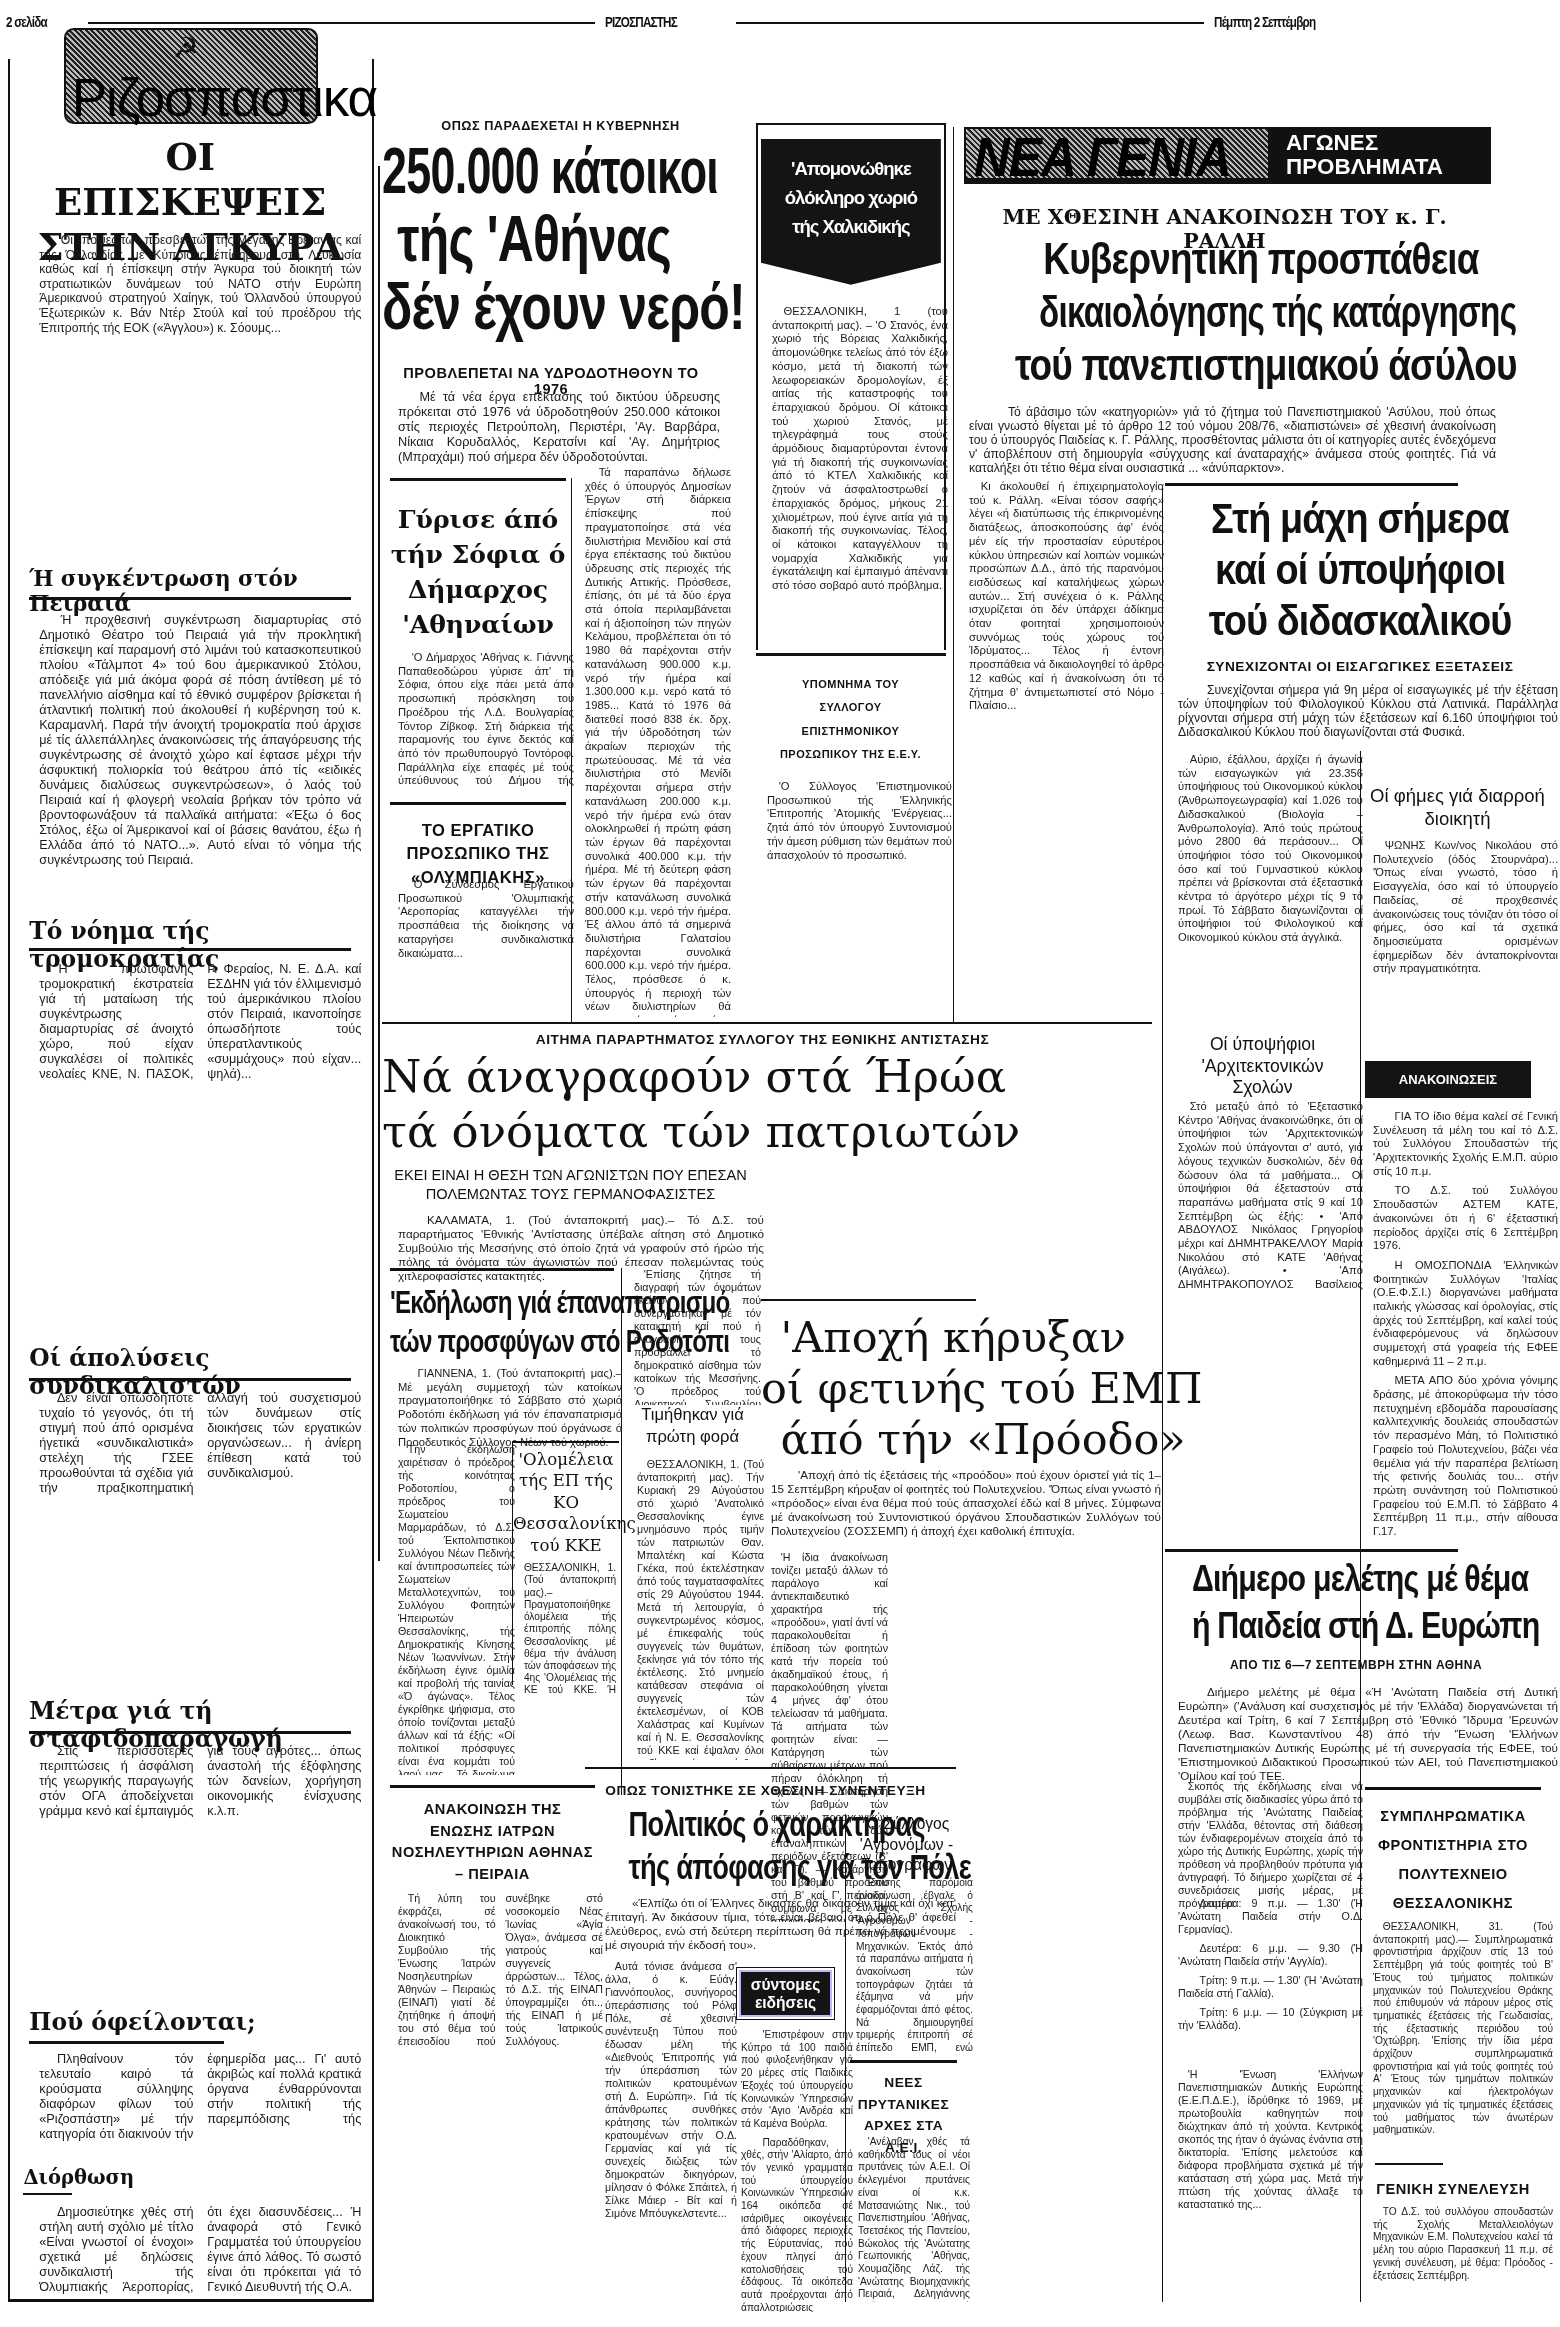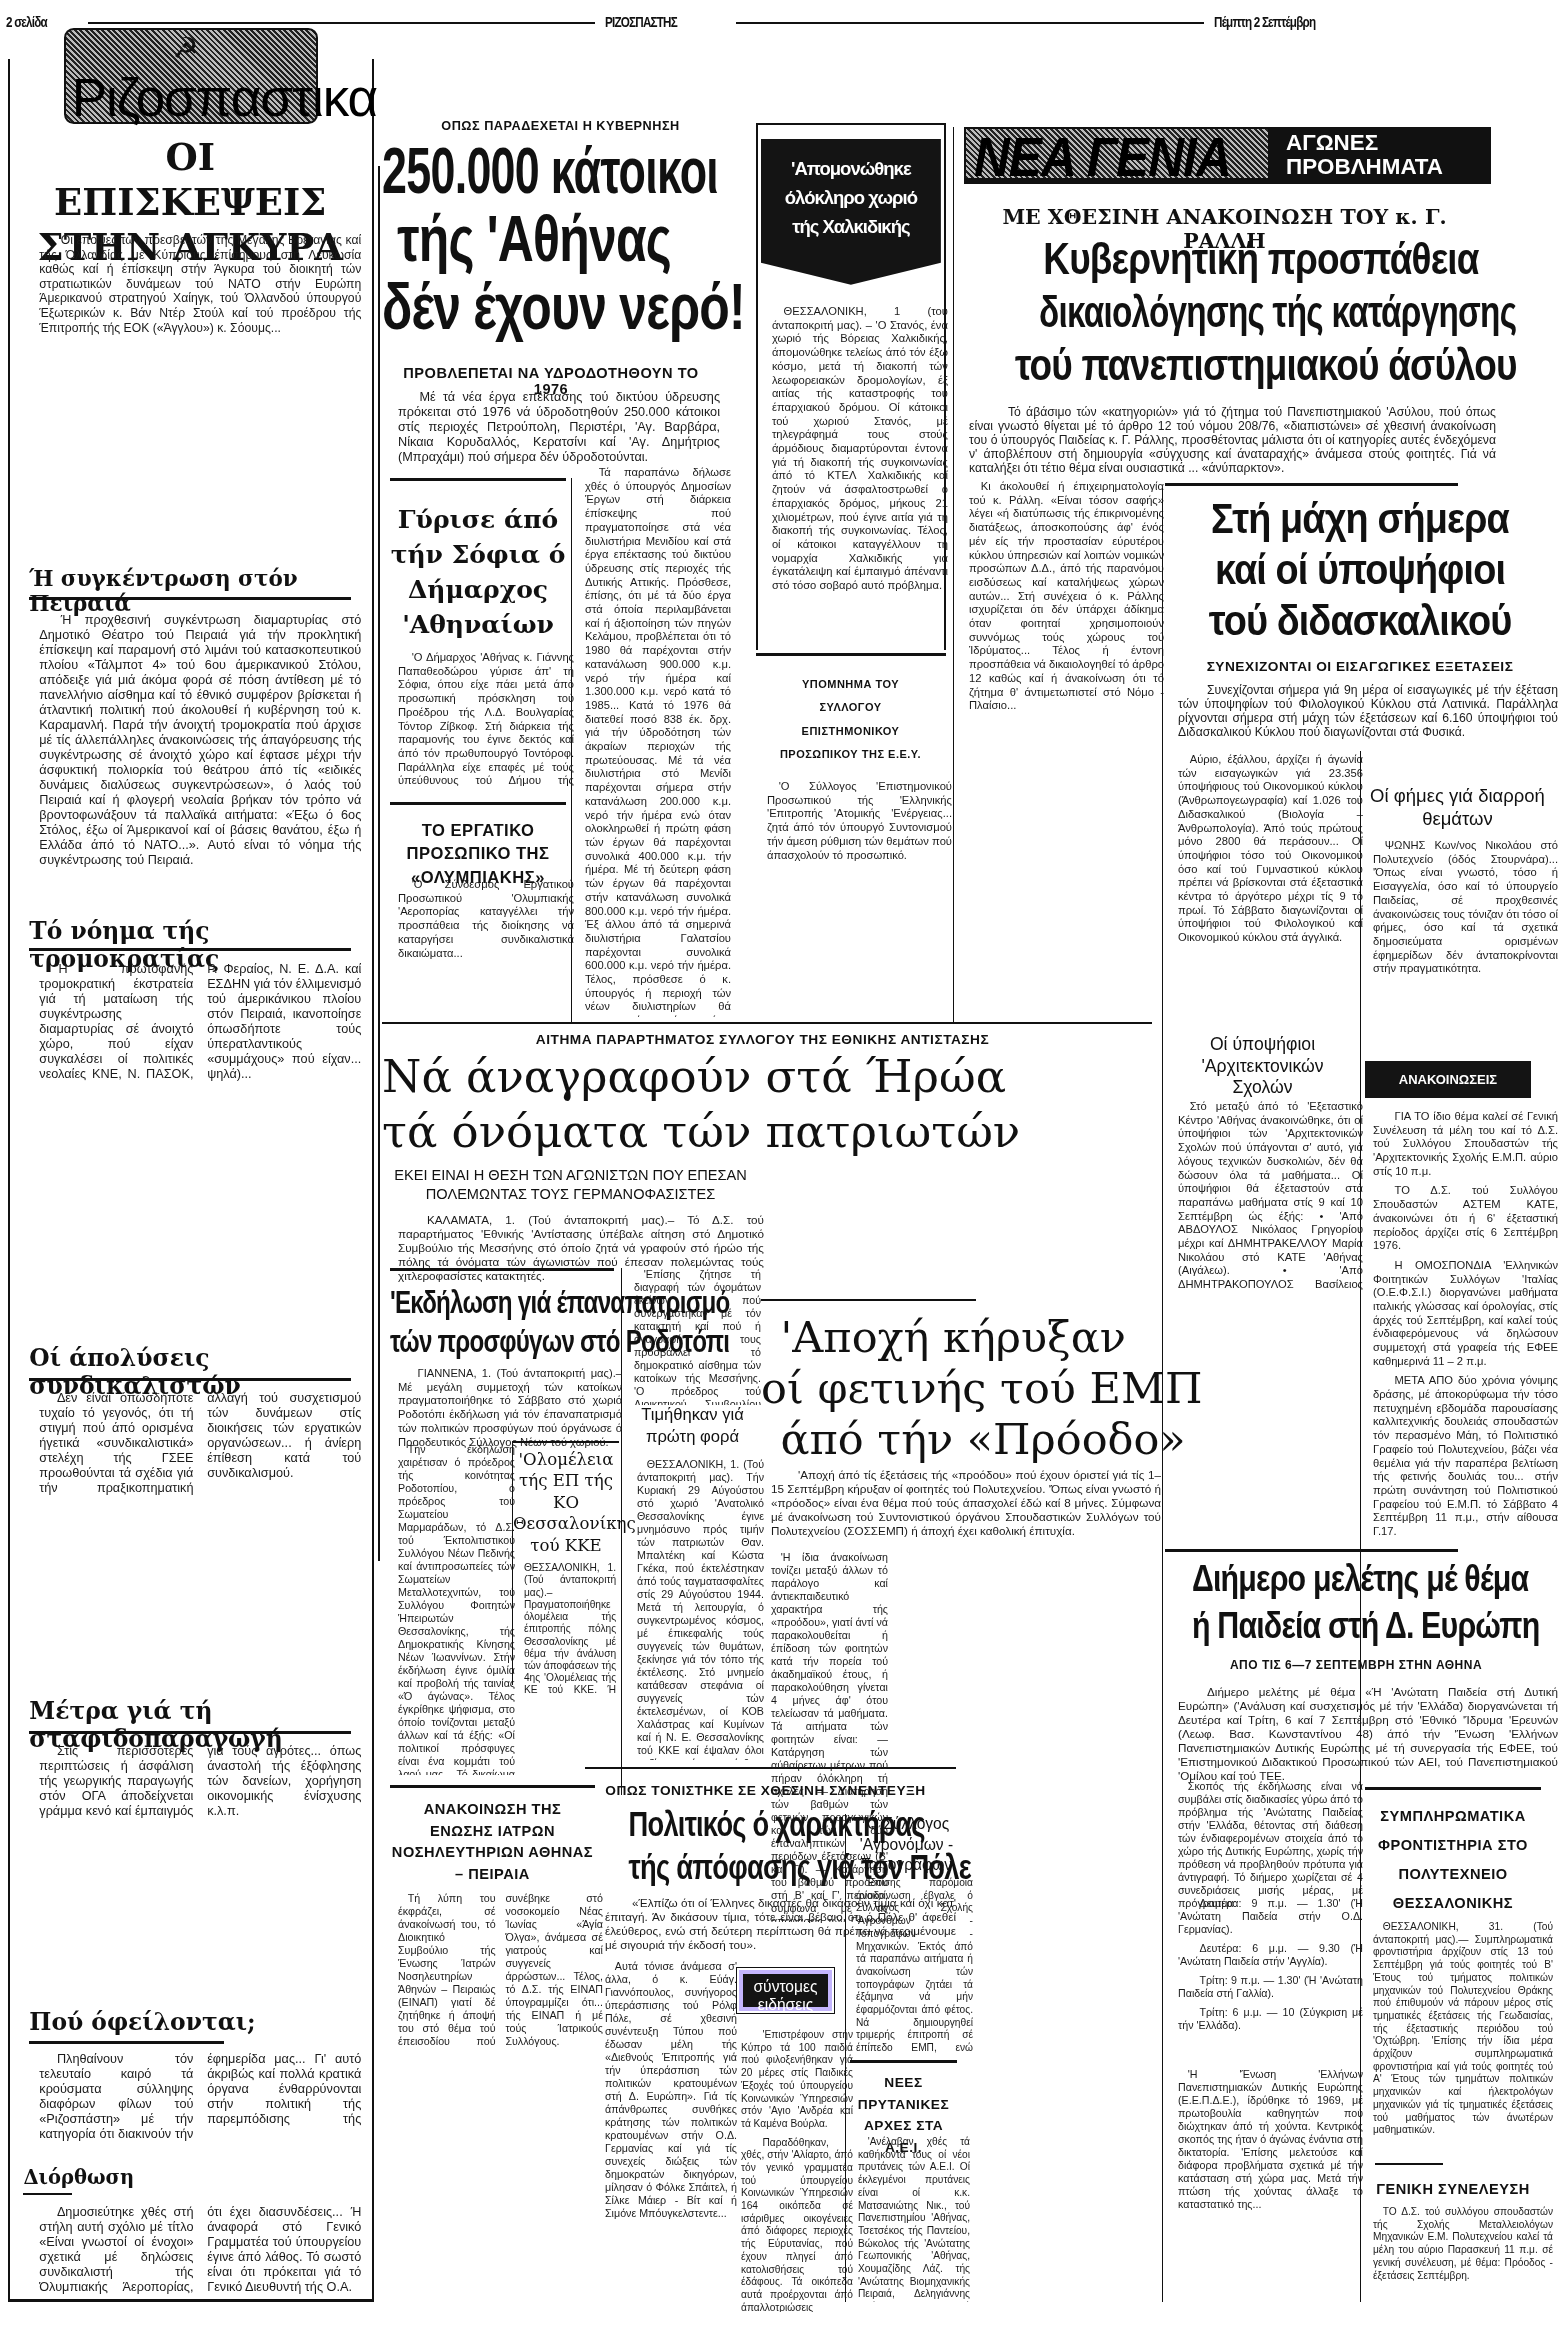--- a/index.html
+++ b/index.html
@@ -110,21 +110,21 @@
 
 <div class="abs" style="left:1165px;top:493px;width:390px;">
   <div class="cond center" style="font-size:43px;line-height:51px;transform:scaleX(0.88);transform-origin:center top;white-space:nowrap;">Στή μάχη σήμερα</div>
   <div class="cond center" style="font-size:43px;line-height:51px;transform:scaleX(0.88);transform-origin:center top;white-space:nowrap;">καί οί ύποψήφιοι</div>
   <div class="cond center" style="font-size:43px;line-height:51px;transform:scaleX(0.88);transform-origin:center top;white-space:nowrap;">τού διδασκαλικού</div>
 </div>
 <div class="abs kicker" style="left:1165px;top:659px;width:390px;font-size:13.7px;">ΣΥΝΕΧΙΖΟΝΤΑΙ ΟΙ ΕΙΣΑΓΩΓΙΚΕΣ ΕΞΕΤΑΣΕΙΣ</div>
 <div class="abs body" style="left:1170px;top:683px;width:380px;font-size:12.2px;line-height:14px;text-indent:29px;">Συνεχίζονται σήμερα γιά 9η μέρα οί εισαγωγικές μέ τήν έξέταση τών ύποψηφίων τού Φιλολογικού Κύκλου στά Λατινικά. Παράλληλα ρίχνονται σήμερα στή μάχη τών έξετάσεων καί 6.160 ύποψήφιοι τού Διδασκαλικού Κύκλου πού διαγωνίζονται στά Φυσικά.</div>
 <div class="abs body" style="left:1170px;top:753px;width:185px;height:268px;overflow:hidden;font-size:11.2px;line-height:13.7px;text-indent:11.7px;">Αύριο, έξάλλου, άρχίζει ή άγωνία τών εισαγωγικών γιά 23.356 ύποψήφιους τού Οικονομικού κύκλου (Άνθρωπογεωγραφία) καί 1.026 τού Διδασκαλικού (Βιολογία – Άνθρωπολογία). Άπό τούς πρώτους μόνο 2800 θά περάσουν... Οί ύποψήφιοι τόσο τού Οικονομικού όσο καί τού Γυμναστικού κύκλου πρέπει νά βρίσκονται στά έξεταστικά κέντρα τό άργότερο μέχρι τίς 9 τό πρωί. Τό Σάββατο διαγωνίζονται οί ύποψήφιοι τού Φιλολογικού καί Οικονομικού κύκλου στά άγγλικά.</div>
 <div class="abs body" style="left:1365px;top:753px;width:185px;font-size:11.2px;line-height:13.7px;"></div>
-<div class="abs center" style="left:1365px;top:784px;width:185px;font-family:'Liberation Sans',sans-serif;font-size:18.5px;line-height:23.4px;">Οί φήμες γιά διαρροή θεμάτων</div>
+<div class="abs center" style="left:1365px;top:784px;width:185px;font-family:'Liberation Sans',sans-serif;font-size:18.5px;line-height:23.4px;">Οί φήμες γιά διαρροή διοικητή</div>
 <div class="abs body" style="left:1365px;top:839px;width:185px;height:205px;overflow:hidden;font-size:11.2px;line-height:13.7px;text-indent:11.7px;">ΨΩΝΗΣ Κων/νος Νικολάου στό Πολυτεχνείο (όδός Στουρνάρα)... 'Όπως είναι γνωστό, τόσο ή Εισαγγελία, όσο καί τό ύπουργείο Παιδείας, σέ προχθεσινές άνακοινώσεις τους τόνιζαν ότι τόσο οί φήμες, όσο καί τά σχετικά δημοσιεύματα ορισμένων έφημερίδων δέν άνταποκρίνονται στήν πραγματικότητα.</div>
 <div class="abs center" style="left:1170px;top:1034px;width:185px;font-family:'Liberation Sans',sans-serif;font-size:17.6px;line-height:21.5px;">Οί ύποψήφιοι 'Αρχιτεκτονικών Σχολών</div>
 <div class="abs body" style="left:1170px;top:1100px;width:185px;height:190px;overflow:hidden;font-size:11.2px;line-height:13.7px;text-indent:11.7px;">Στό μεταξύ άπό τό 'Εξεταστικό Κέντρο 'Αθήνας άνακοινώθηκε, ότι οί ύποψήφιοι τών 'Αρχιτεκτονικών Σχολών πού ύπάγονται σ' αυτό, γιά λόγους τεχνικών δυσκολιών, δέν θά δώσουν όλα τά μαθήματα... Οί ύποψήφιοι θά έξεταστούν στά παραπάνω μαθήματα στίς 9 καί 10 Σεπτέμβρη ώς έξής: • 'Από ΑΒΔΟΥΛΟΣ Νικόλαος Γρηγορίου μέχρι καί ΔΗΜΗΤΡΑΚΕΛΛΟΥ Μαρία Νικολάου στό ΚΑΤΕ 'Αθήνας (Αιγάλεω). • 'Από ΔΗΜΗΤΡΑΚΟΠΟΥΛΟΣ Βασίλειος Κων/νου μέχρι...</div>
 
 <div class="abs blackbox center" style="left:1365px;top:1061px;width:166px;height:37px;">
   <span style="font-family:Liberation Sans, sans-serif;font-weight:bold;font-size:13px;line-height:37px;">ΑΝΑΚΟΙΝΩΣΕΙΣ</span>
 </div>
 <div class="abs body" style="left:1365px;top:1110px;width:185px;font-size:11.2px;line-height:13.7px;">
   <p>ΓΙΑ ΤΟ ίδιο θέμα καλεί σέ Γενική Συνέλευση τά μέλη του καί τό Δ.Σ. τού Συλλόγου Σπουδαστών τής 'Αρχιτεκτονικής Σχολής Ε.Μ.Π. αύριο στίς 10 π.μ.</p>
   <p>ΤΟ Δ.Σ. τού Συλλόγου Σπουδαστών ΑΣΤΕΜ ΚΑΤΕ, άνακοινώνει ότι ή 6' έξεταστική περίοδος άρχίζει στίς 6 Σεπτέμβρη 1976.</p>
@@ -161,21 +161,21 @@
 <div class="abs kicker" style="left:390px;top:1799px;width:205px;font-size:14.6px;line-height:21.5px;">ΑΝΑΚΟΙΝΩΣΗ ΤΗΣ ΕΝΩΣΗΣ ΙΑΤΡΩΝ ΝΟΣΗΛΕΥΤΗΡΙΩΝ ΑΘΗΝΑΣ – ΠΕΙΡΑΙΑ</div>
 <div class="abs body" style="left:390px;top:1892px;width:205px;height:332px;overflow:hidden;font-size:10.7px;line-height:13px;text-indent:9.8px;column-count:2;column-gap:9.8px;">Τή λύπη του έκφράζει, σέ άνακοίνωσή του, τό Διοικητικό Συμβούλιο τής Ένωσης Ίατρών Νοσηλευτηρίων Άθηνών – Πειραιώς (ΕΙΝΑΠ) γιατί δέ ζητήθηκε ή άποψή του στό θέμα τού έπεισοδίου πού συνέβηκε στό νοσοκομείο Νέας Ίωνίας «Άγία Όλγα», άνάμεσα σέ γιατρούς καί συγγενείς άρρώστων... Τέλος, τό Δ.Σ. τής ΕΙΝΑΠ ύπογραμμίζει ότι... τής ΕΙΝΑΠ ή μέ τούς Ίατρικούς Συλλόγους.</div>
 
 <div class="abs rule" style="left:585px;top:1767px;width:371px;height:2px;"></div>
 <div class="abs kicker" style="left:590px;top:1783px;width:351px;font-size:13.7px;">ΟΠΩΣ ΤΟΝΙΣΤΗΚΕ ΣΕ ΧΘΕΣΙΝΗ ΣΥΝΕΝΤΕΥΞΗ</div>
 <div class="abs cond center" style="left:590px;top:1804px;width:351px;font-size:35px;transform:scaleX(0.78);transform-origin:center top;white-space:nowrap;">Πολιτικός ό χαρακτήρας</div>
 <div class="abs cond center" style="left:590px;top:1847px;width:351px;font-size:35px;transform:scaleX(0.78);transform-origin:center top;white-space:nowrap;">τής άπόφασης γιά τόν Πόλε</div>
 <div class="abs body" style="left:597px;top:1896px;width:351px;font-size:11.7px;line-height:14px;text-indent:27px;">«Έλπίζω ότι οί Έλληνες δικαστές θά δικάσουν τίμια καί όχι κατ' έπιταγή. Άν δικάσουν τίμια, τότε είναι βέβαιο ότι ό Πόλε θ' άφεθεί έλεύθερος, ενώ στή δεύτερη περίπτωση θά πρέπει νά περιμένουμε μέ σιγουριά τήν έκδοσή του».</div>
 <div class="abs body" style="left:597px;top:1960px;width:132px;height:322px;overflow:hidden;font-size:10.7px;line-height:13px;text-indent:9.8px;">Αυτά τόνισε άνάμεσα σ' άλλα, ό κ. Εύάγ. Γιαννόπουλος, συνήγορος ύπεράσπισης τού Ρόλφ Πόλε, σέ χθεσινή συνέντευξη Τύπου πού έδωσαν μέλη τής «Διεθνούς Έπιτροπής γιά τήν ύπεράσπιση τών πολιτικών κρατουμένων στή Δ. Ευρώπη». Γιά τίς άπάνθρωπες συνθήκες κράτησης τών πολιτικών κρατουμένων στήν Ο.Δ. Γερμανίας καί γιά τίς συνεχείς διώξεις τών δημοκρατών δικηγόρων, μίλησαν ό Φόλκε Σπάιτελ, ή Σίλκε Μάιερ - Βίτ καί ή Σιμόνε Μπόυγκελστεντε...</div>
 
-<div class="abs blackbox center" style="left:739px;top:1970px;width:93px;height:41px;border:4px solid #c4b5fd;outline:1px solid #111;outline-offset:2.9px;">
+<div class="abs blackbox center" style="left:739px;top:1970px;width:93px;height:47px;border:2px solid #c4b5fd;outline:1px solid #111;outline-offset:2.9px;font-weight:bold;">
   <span style="font-family:'Liberation Sans',sans-serif;font-size:15.6px;line-height:18.5px;display:block;padding-top:3.9px;">σύντομες ειδήσεις</span>
 </div>
 <div class="abs body" style="left:733px;top:2029px;width:112px;height:283px;overflow:hidden;font-size:10.2px;line-height:12.7px;">
   <p>'Επιστρέφουν στήν Κύπρο τά 100 παιδιά πού φιλοξενήθηκαν γιά 20 μέρες στίς Παιδικές Έξοχές τού ύπουργείου Κοινωνικών Ύπηρεσιών στόν 'Αγιο 'Ανδρέα καί τά Καμένα Βούρλα.</p>
   <p>Παραδόθηκαν, χθές, στήν 'Αλίαρτο, άπό τόν γενικό γραμματέα τού ύπουργείου Κοινωνικών Ύπηρεσιών 164 οικόπεδα σέ ισάριθμες οικογένειες άπό διάφορες περιοχές τής Εύρυτανίας, πού έχουν πληγεί άπό κατολισθήσεις τού έδάφους. Τά οικόπεδα αυτά προέρχονται άπό άπαλλοτριώσεις έκτάσεων τού Δημοσίου.</p>
 
 </div>
 
 <div class="abs rule" style="left:761px;top:1299px;width:215px;height:2px;"></div>
 <div class="abs" style="left:761px;top:1312px;width:390px;">

